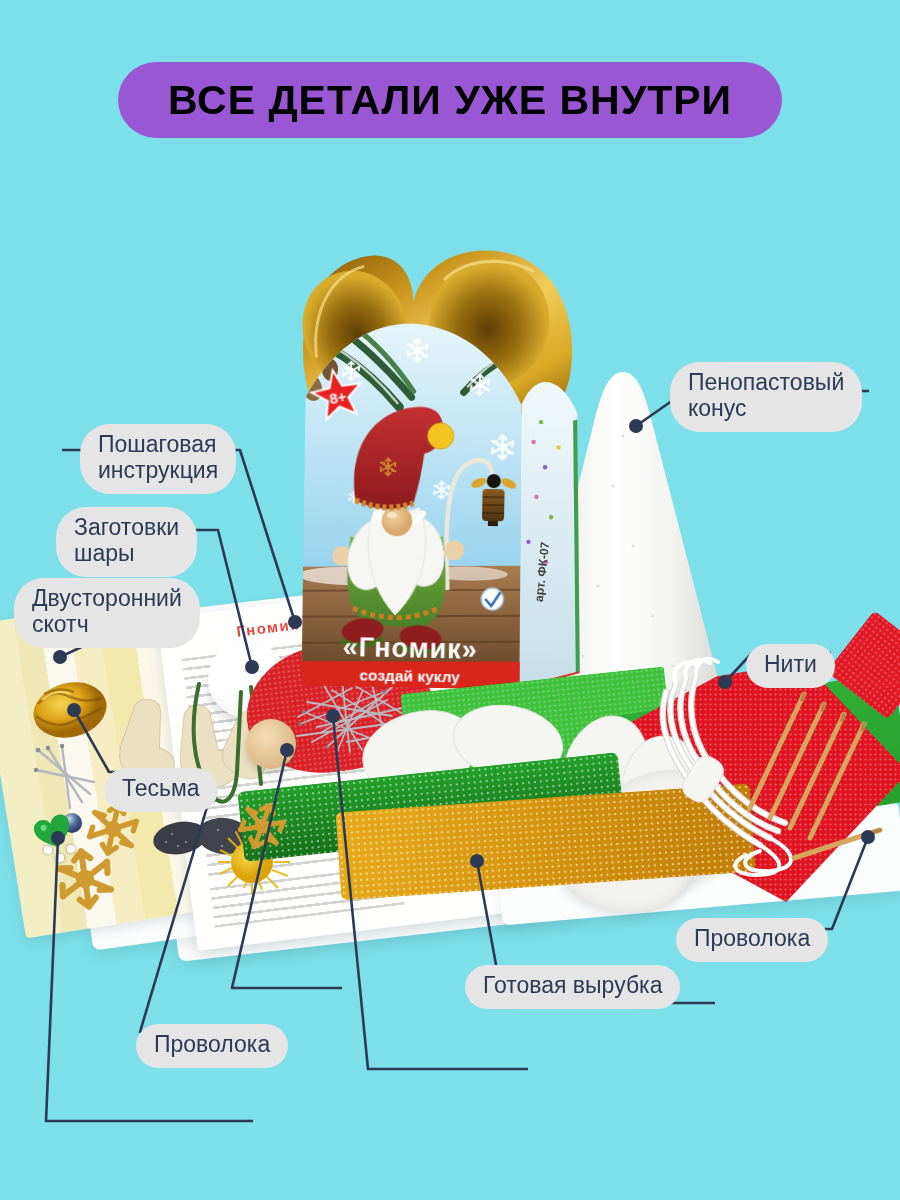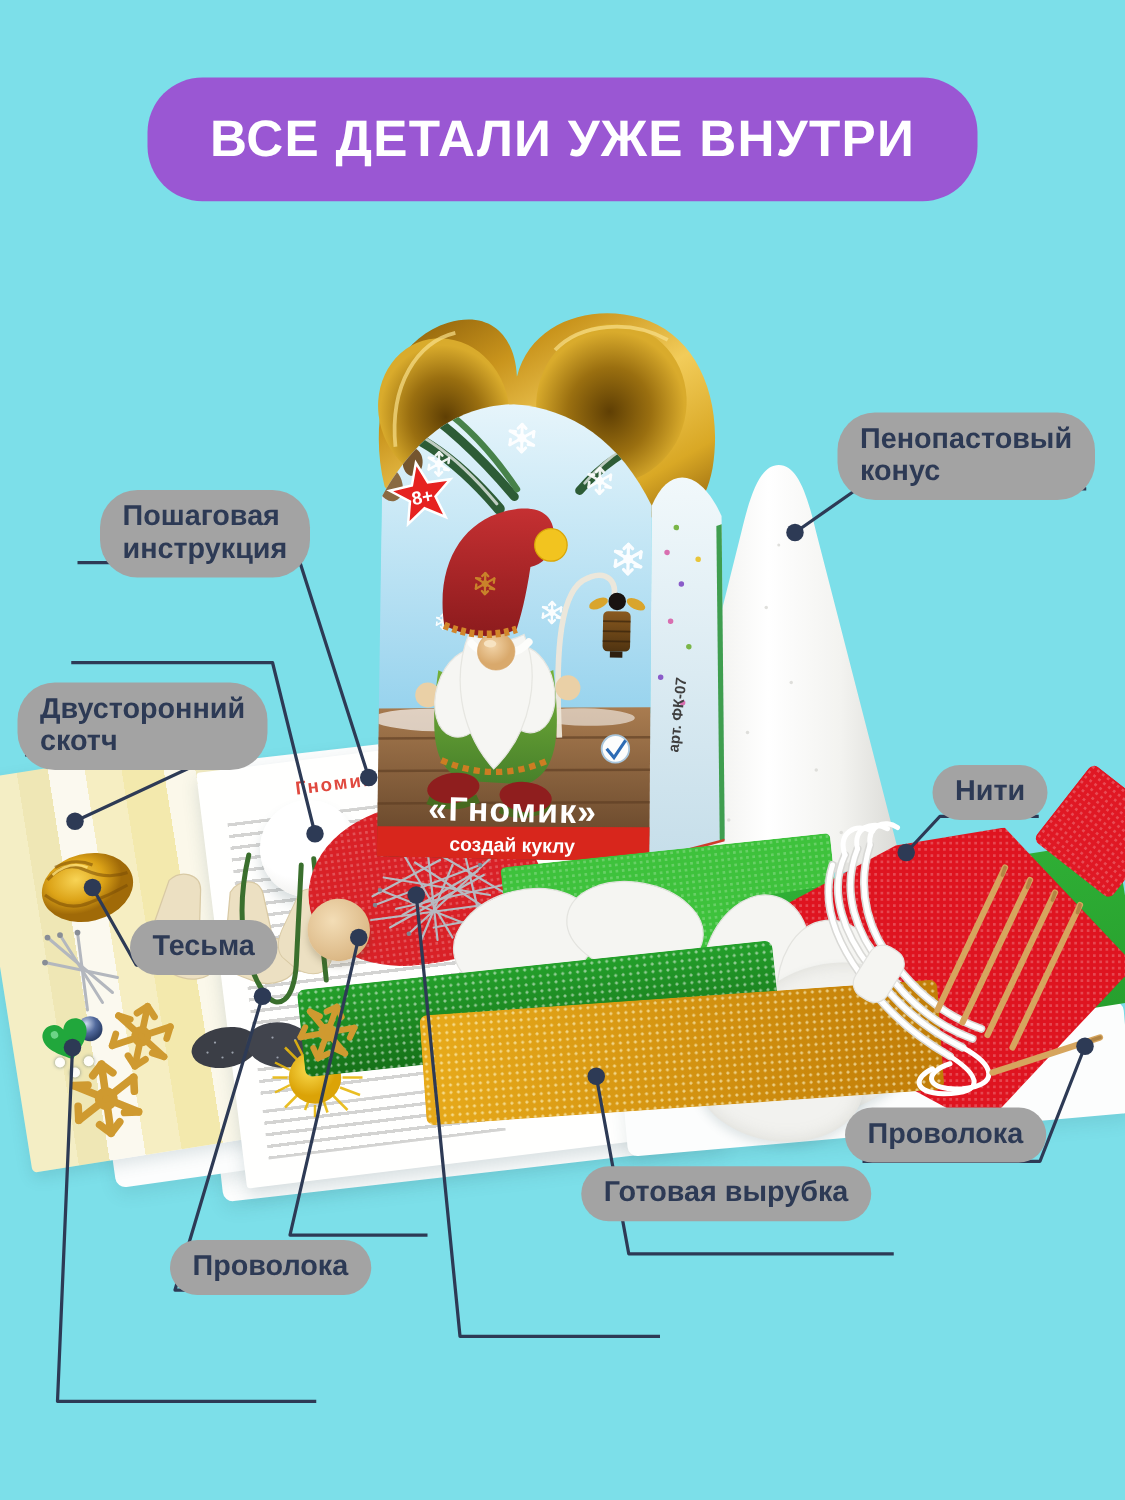--- a/index.html
+++ b/index.html
@@ -1,25 +1,25 @@
 <!DOCTYPE html>
 <html><head>
 <meta charset="utf-8">
 <style>
   html,body{margin:0;padding:0;background:#5bc9d6;}
   #stage{position:relative;width:900px;height:1200px;background:#7CDFE9;overflow:hidden;
          font-family:"Liberation Sans",sans-serif;}
   .abs{position:absolute;}
   
-  .banner{position:absolute;left:118px;top:62px;width:664px;height:99px;background:#9A57D3;
+  .banner{position:absolute;left:118px;top:62px;width:664px;height:76px;background:#9A57D3;
           border-radius:44px;display:flex;align-items:center;justify-content:center;
-          color:#ffffff;font-size:41px;font-weight:700;letter-spacing:1px;z-index:50;}
+          color:#000000;font-size:41px;font-weight:700;letter-spacing:1px;z-index:50;}
   
-  .lbl{position:absolute;background:#a3a3a3;color:#2D3A55;font-weight:700;font-size:23px;
-       line-height:1.12;padding:8px 18px 10px 18px;border-radius:30px;z-index:40;white-space:nowrap;}
+  .lbl{position:absolute;background:#e5e5e5;color:#2D3A55;font-weight:400;font-size:23px;
+       line-height:1.12;padding:8px 18px 10px 18px;border-radius:30px;z-index:40;white-space:nowrap;margin-top:32px;}
   .lbl div{white-space:nowrap;}
   
   .wsheet{position:absolute;background:#fcfdfd;border-radius:8px;box-shadow:0 6px 14px rgba(50,90,100,.12);}
   
   .tape{position:absolute;left:0px;top:606px;width:208px;height:318px;transform:rotate(-9deg);
         border-radius:4px;box-shadow:0 5px 12px rgba(50,90,100,.15);
         background:linear-gradient(90deg,#f4eec5 0 18%,#efe7b5 18% 30%,#fbf9ef 30% 44%,#f6eec2 44% 58%,#f3e9ad 58% 74%,#fbf8ea 74% 86%,#f2ebc0 86%);}
   
   .sheet{position:absolute;left:176px;top:596px;width:348px;height:335px;background:#fffffe;
          transform:rotate(-7deg);border-radius:3px;box-shadow:0 6px 14px rgba(50,90,100,.18);}
@@ -498,20 +498,24 @@
         <circle cx="58" cy="838" r="7"></circle>
     </g>
   </svg>
 
   <div class="banner">ВСЕ ДЕТАЛИ УЖЕ ВНУТРИ</div>
 
   <div class="lbl" style="left:80px;top:392px;">
     <div>Пошаговая</div>
     <div>инструкция</div>
   </div>
+  <div class="lbl" style="left:56px;top:475px;">
+    <div>Заготовки</div>
+    <div>шары</div>
+  </div>
   <div class="lbl" style="left:14px;top:546px;">
     <div>Двусторонний</div>
     <div>скотч</div>
   </div>
   <div class="lbl" style="left:104px;top:736px;">
     <div>Тесьма</div>
   </div>
   <div class="lbl" style="left:670px;top:330px;">
     <div>Пенопастовый</div>
     <div>конус</div>

